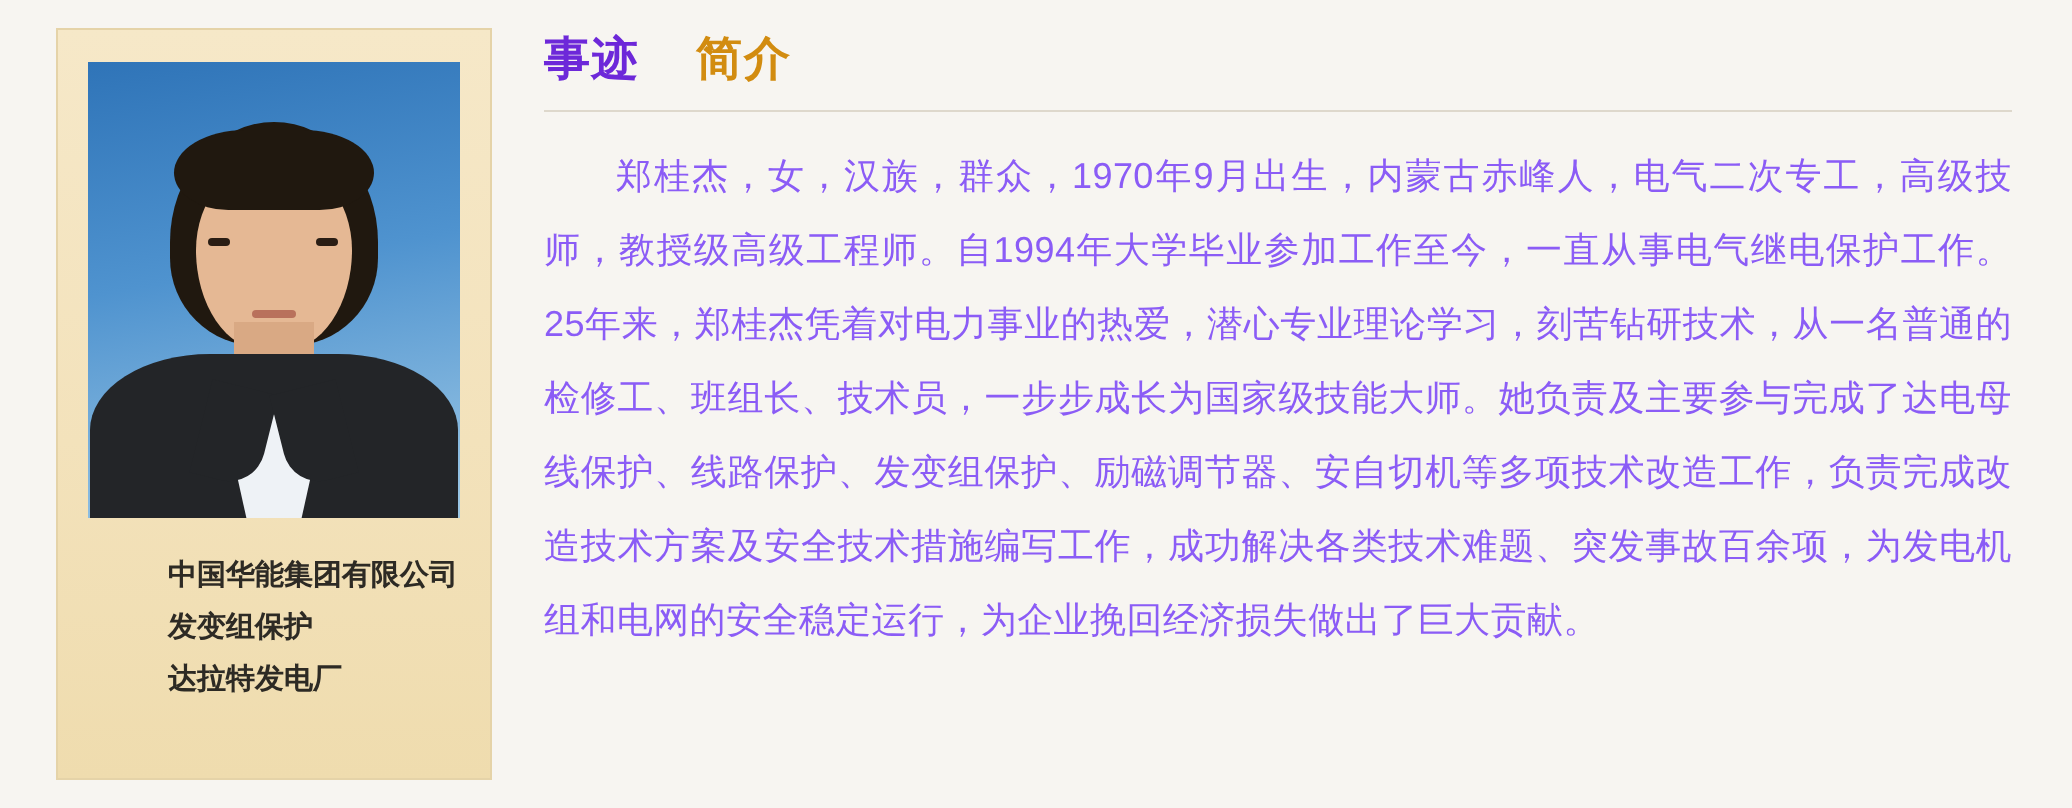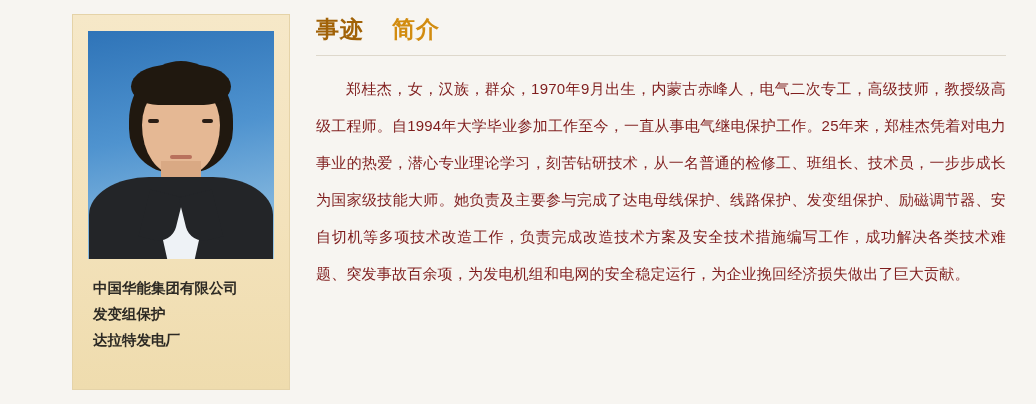--- a/index.html
+++ b/index.html
@@ -19,28 +19,28 @@
     height: 404px;
     background: #f7f5f1;
     box-sizing: border-box;
     display: flex;
     flex-direction: row;
   }
   
   .profile-card {
     width: 218px;
     min-width: 218px;
-    margin: 14px 0 14px 72px;
+    margin: 14px 0 14px 28px;
     background: linear-gradient(180deg, #f6e8c8 0%, #f3e2bb 55%, #efdcae 100%);
     border: 1px solid #e5d3a8;
     box-sizing: border-box;
     padding: 16px 16px 9px 16px;
     display: flex;
     flex-direction: column;
-    align-items: flex-start;
+    align-items: flex-end;
   }
   .portrait {
     width: 186px;
     height: 228px;
     background: linear-gradient(170deg, #2f74b8 0%, #4f93cf 45%, #9ec9e6 100%);
     position: relative;
     overflow: hidden;
     align-self: center;
   }
   
@@ -159,31 +159,31 @@
     display: flex;
     flex-direction: column;
   }
   .section-title {
     font-size: 23px;
     font-weight: bold;
     letter-spacing: 1px;
     padding-bottom: 10px;
     white-space: nowrap;
   }
-  .section-title .t1 { color: #a16207; }
+  .section-title .t1 { color: #6d28d9; }
   .section-title .t2 { color: #d28c10; margin-left: 28px; }
   .divider {
     height: 1px;
     background: #ded8cc;
     margin-bottom: 14px;
   }
   .body-text {
-    font-size: 15px;
+    font-size: 18px;
     line-height: 37px;
-    color: #7f1d1d;
+    color: #8b5cf6;
     text-align: justify;
     text-indent: 2em;
     letter-spacing: 0.2px;
   }
 </style>
 </head>
 <body>
 
 <div class="page">
 

